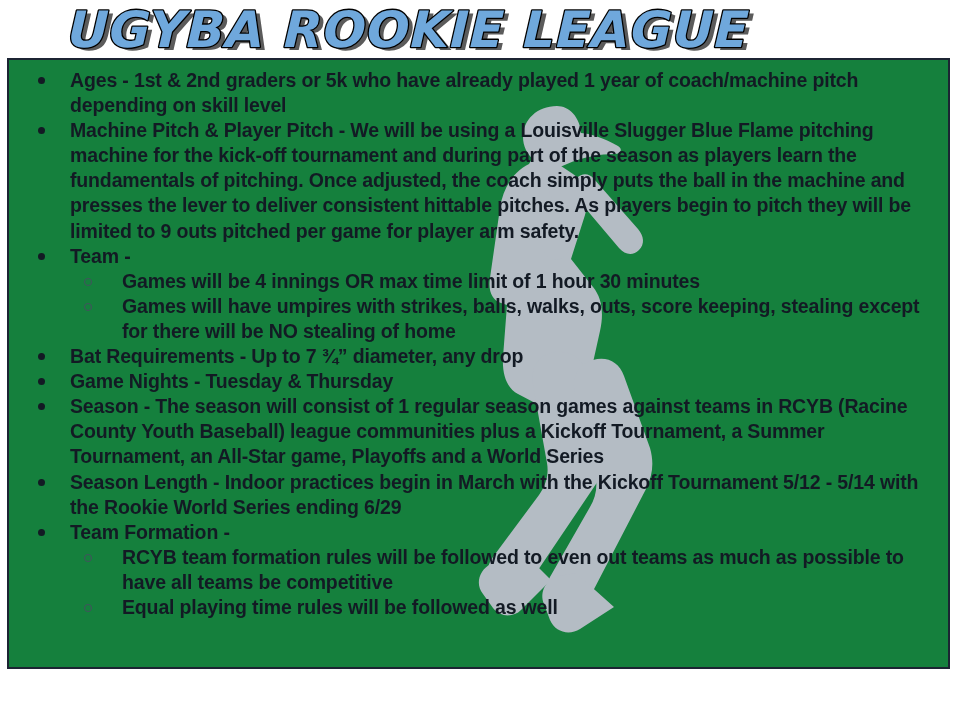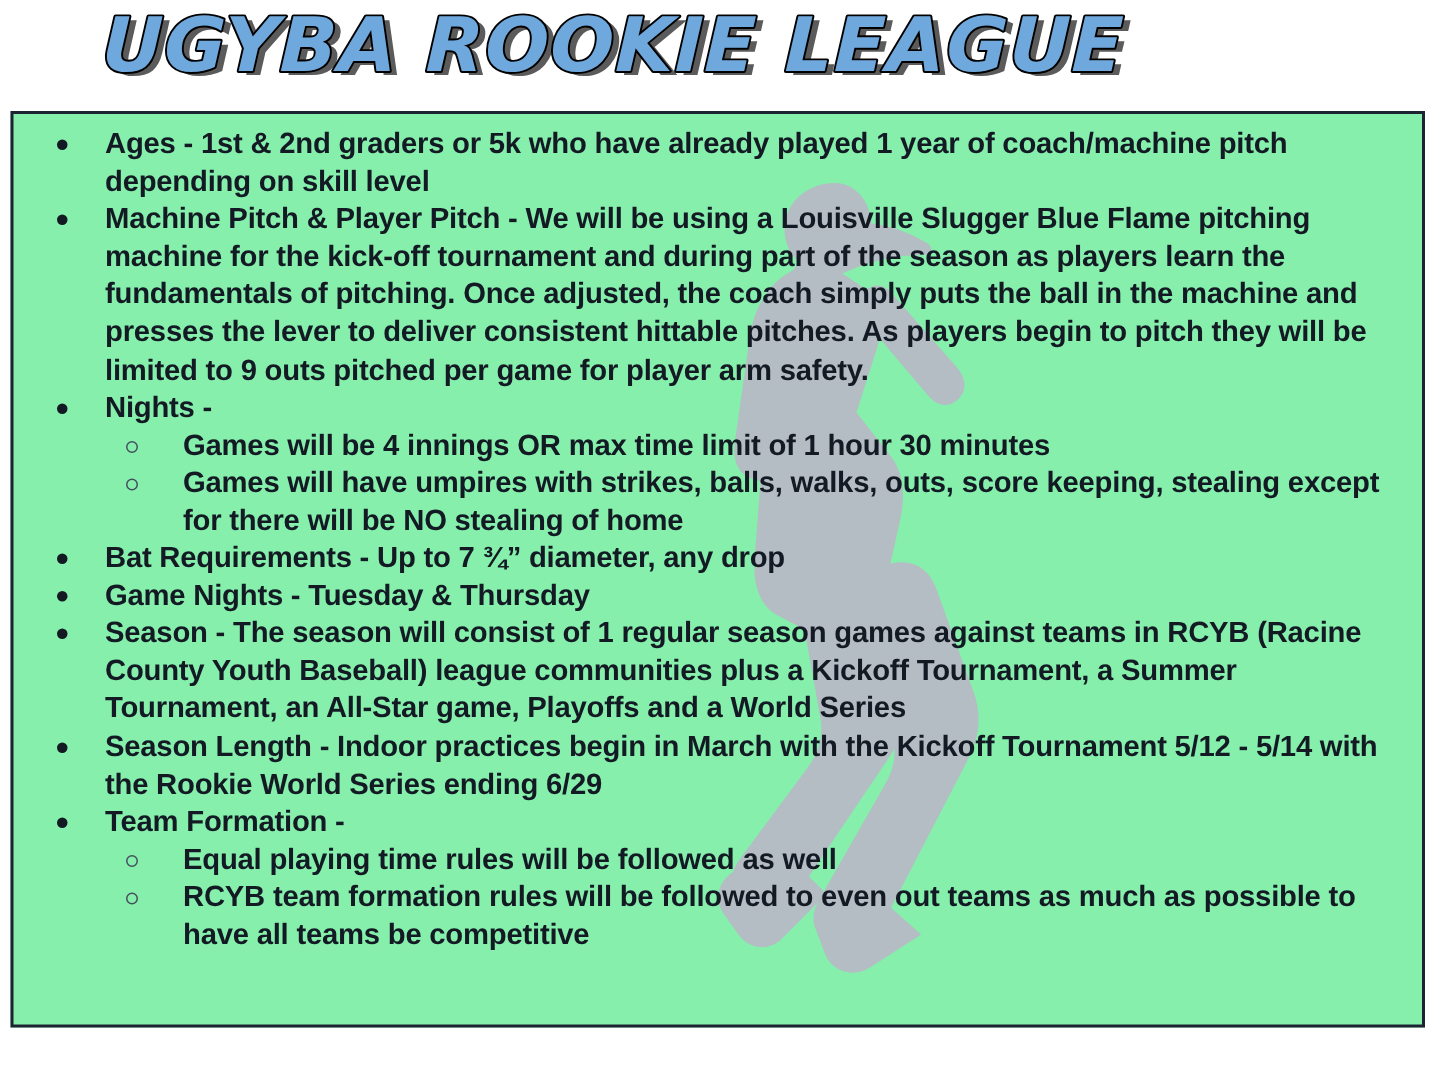--- a/index.html
+++ b/index.html
@@ -34,26 +34,26 @@
     overflow: hidden;
   }
   .title-svg {
     display: block;
   }
 
   
   .panel {
     position: absolute;
     left: 7px;
-    top: 74px;
+    top: 58px;
     width: 943px;
     height: 611px;
     box-sizing: border-box;
     border: 2px solid #1c2433;
-    background: #86efac;
+    background: #15803d;
     overflow: hidden;
   }
 
   
   .watermark {
     position: absolute;
     left: 0;
     top: 0;
     width: 100%;
     height: 100%;
@@ -161,21 +161,21 @@
         <li class="li lvl1">
           <span class="bullet"></span>
           <span class="li-text">Ages - 1st &amp; 2nd graders or 5k who have already played 1 year of coach/machine pitch depending on skill level</span>
         </li>
         <li class="li lvl1">
           <span class="bullet"></span>
           <span class="li-text">Machine Pitch &amp; Player Pitch - We will be using a Louisville Slugger Blue Flame pitching machine for the kick-off tournament and during part of the season as players learn the fundamentals of pitching.  Once adjusted, the coach simply puts the ball in the machine and presses the lever to deliver consistent hittable pitches.  As players begin to pitch they will be limited to 9 outs pitched per game for player arm safety.</span>
         </li>
         <li class="li lvl1">
           <span class="bullet"></span>
-          <span class="li-text">Nights -</span>
+          <span class="li-text">Team -</span>
         </li>
         <li class="li lvl2">
           <span class="bullet"></span>
           <span class="li-text">Games will be 4 innings OR max time limit of 1 hour 30 minutes</span>
         </li>
         <li class="li lvl2">
           <span class="bullet"></span>
           <span class="li-text">Games will have umpires with strikes, balls, walks, outs, score keeping, stealing except for there will be NO stealing of home</span>
         </li>
         <li class="li lvl1">
@@ -193,22 +193,22 @@
         <li class="li lvl1">
           <span class="bullet"></span>
           <span class="li-text">Season Length - Indoor practices begin in March with the Kickoff Tournament 5/12 - 5/14 with the Rookie World Series ending 6/29</span>
         </li>
         <li class="li lvl1">
           <span class="bullet"></span>
           <span class="li-text">Team Formation -</span>
         </li>
         <li class="li lvl2">
           <span class="bullet"></span>
+          <span class="li-text">RCYB team formation rules will be followed to even out teams as much as possible to have all teams be competitive</span>
+        </li>
+        <li class="li lvl2">
+          <span class="bullet"></span>
           <span class="li-text">Equal playing time rules will be followed as well</span>
-        </li>
-        <li class="li lvl2">
-          <span class="bullet"></span>
-          <span class="li-text">RCYB team formation rules will be followed to even out teams as much as possible to have all teams be competitive</span>
         </li>
       </ul>
 
   </div>
 </div>
 
 </body></html>

